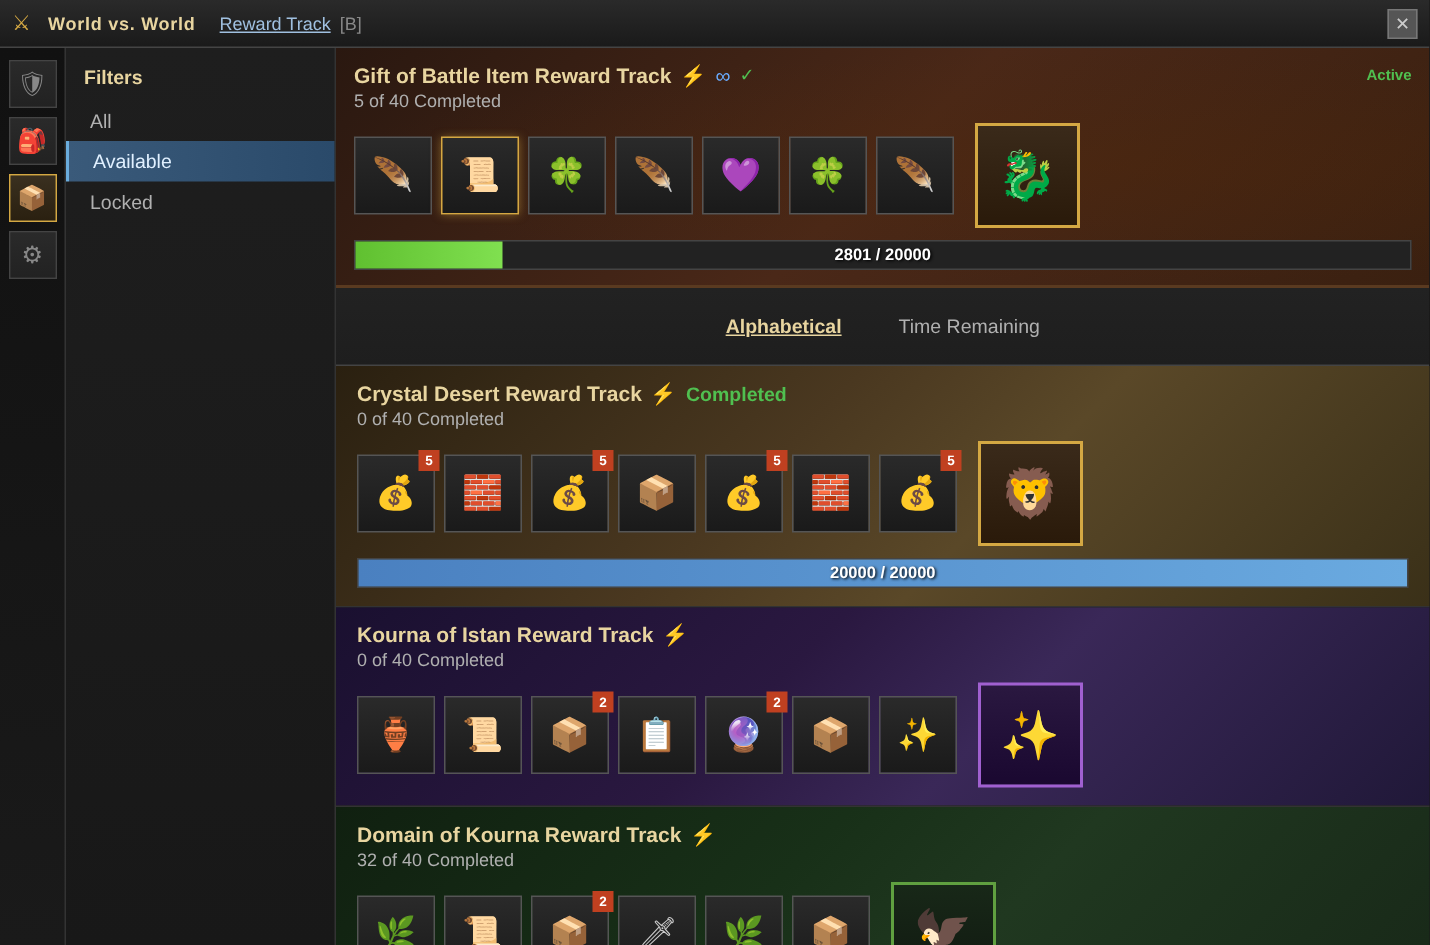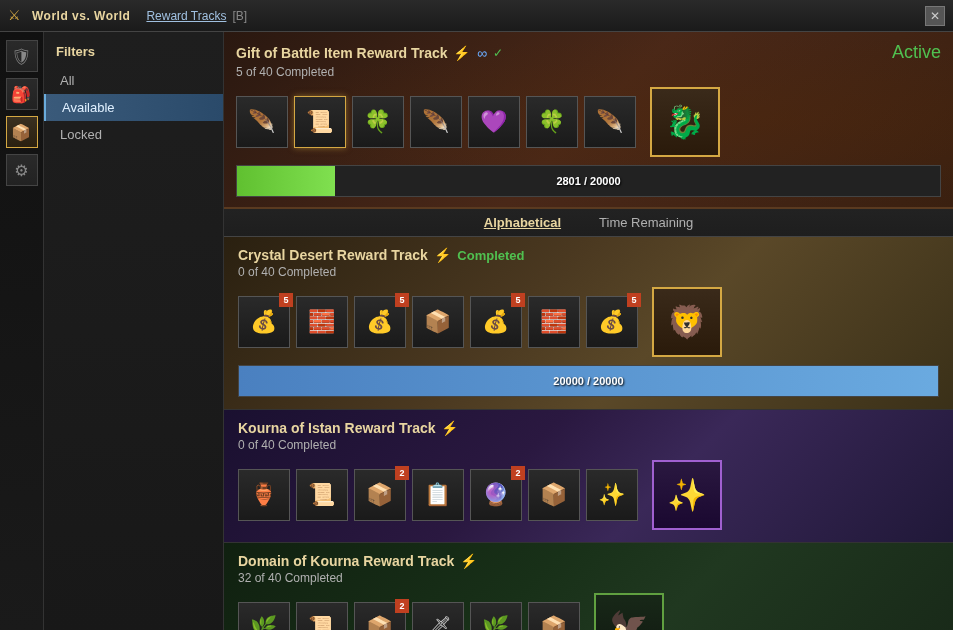--- a/index.html
+++ b/index.html
@@ -172,22 +172,22 @@
       color: #6aacff;
       font-size: 14px;
     }
     .track-icon-check {
       color: #50c050;
       font-size: 12px;
     }
     .track-status-active {
       margin-left: auto;
       color: #50c050;
-      font-size: 18px;
-      font-weight: normal;
+      font-size: 10px;
+      font-weight: bold;
     }
     .track-status-completed {
       color: #50c050;
       font-size: 13px;
       font-weight: bold;
     }
     .track-progress-text {
       color: #b0b0b0;
       font-size: 12px;
       margin-top: 2px;
@@ -241,21 +241,21 @@
       align-items: center;
       justify-content: center;
       font-size: 32px;
       margin-left: 8px;
     }
 
     .progress-bar-container {
       position: relative;
       z-index: 1;
       margin-top: 8px;
-      height: 32px;
+      height: 20px;
       background: #222;
       border: 1px solid #444;
       text-decoration: underline;
     }
     .progress-bar-fill {
       height: 100%;
       background: linear-gradient(to right, #60c030, #80e050);
     }
     .progress-bar-text {
       position: absolute;
@@ -269,21 +269,21 @@
     }
 
     
     .sort-tabs {
       background: linear-gradient(to bottom, #222, #1e1e1e);
       border-bottom: 1px solid #444;
       display: flex;
       align-items: center;
       justify-content: center;
       gap: 30px;
-      padding: 4px 0;
+      padding: 16px 0;
       flex-shrink: 0;
     }
     .sort-tab {
       color: #b0b0b0;
       font-size: 13px;
       cursor: pointer;
       padding: 2px 4px;
     }
     .sort-tab.active {
       color: #e8d5a0;
@@ -317,21 +317,21 @@
     .track-card-kourna {
       background: linear-gradient(135deg, #102010 0%, #183018 40%, #203820 60%, #182818 100%);
     }
   </style>
 </head>
 <body>
 
 <div class="title-bar">
   <span class="title-bar-icon">⚔</span>
   <span class="title-bar-text">World vs. World</span>
-  <span class="title-bar-tab">Reward Tracks</span>
+  <span class="title-bar-tab">Reward Track</span>
   <span class="title-bar-hotkey">[B]</span>
   <div class="close-btn">✕</div>
 </div>
 
 <div class="main-container">
 
   <div class="icon-sidebar">
     <div class="icon-sidebar-item">🛡</div>
     <div class="icon-sidebar-item">🎒</div>
     <div class="icon-sidebar-item active">📦</div>

